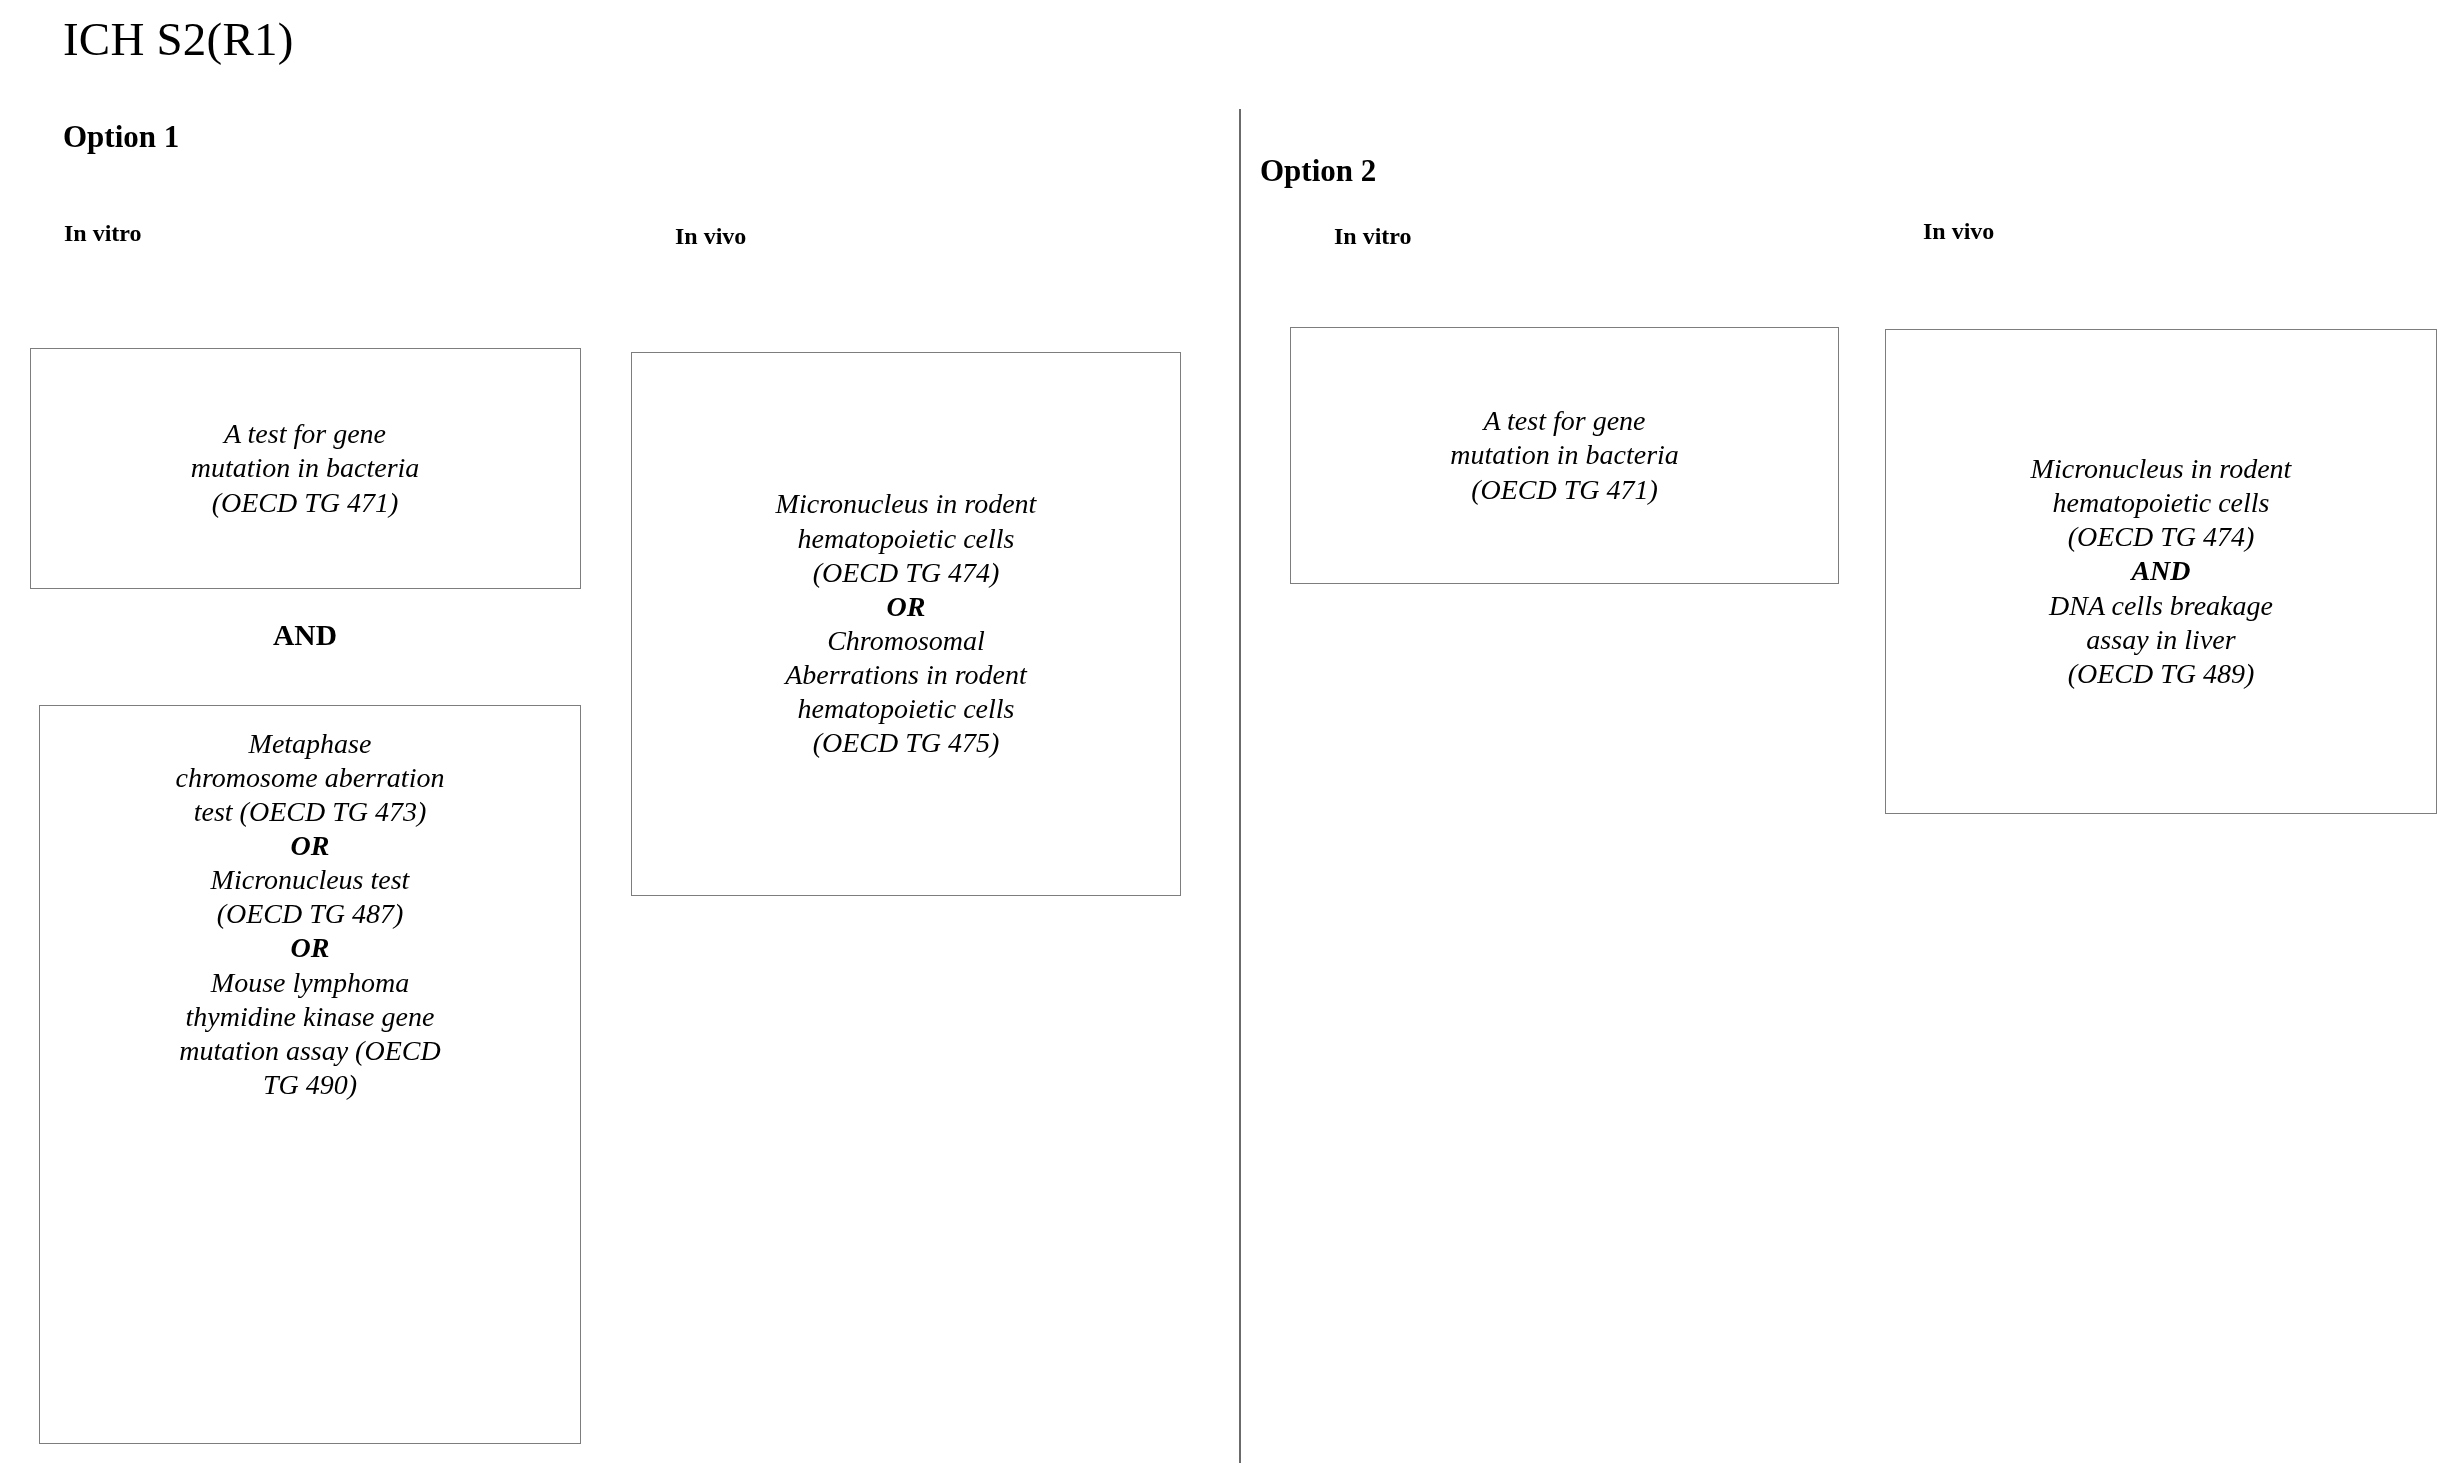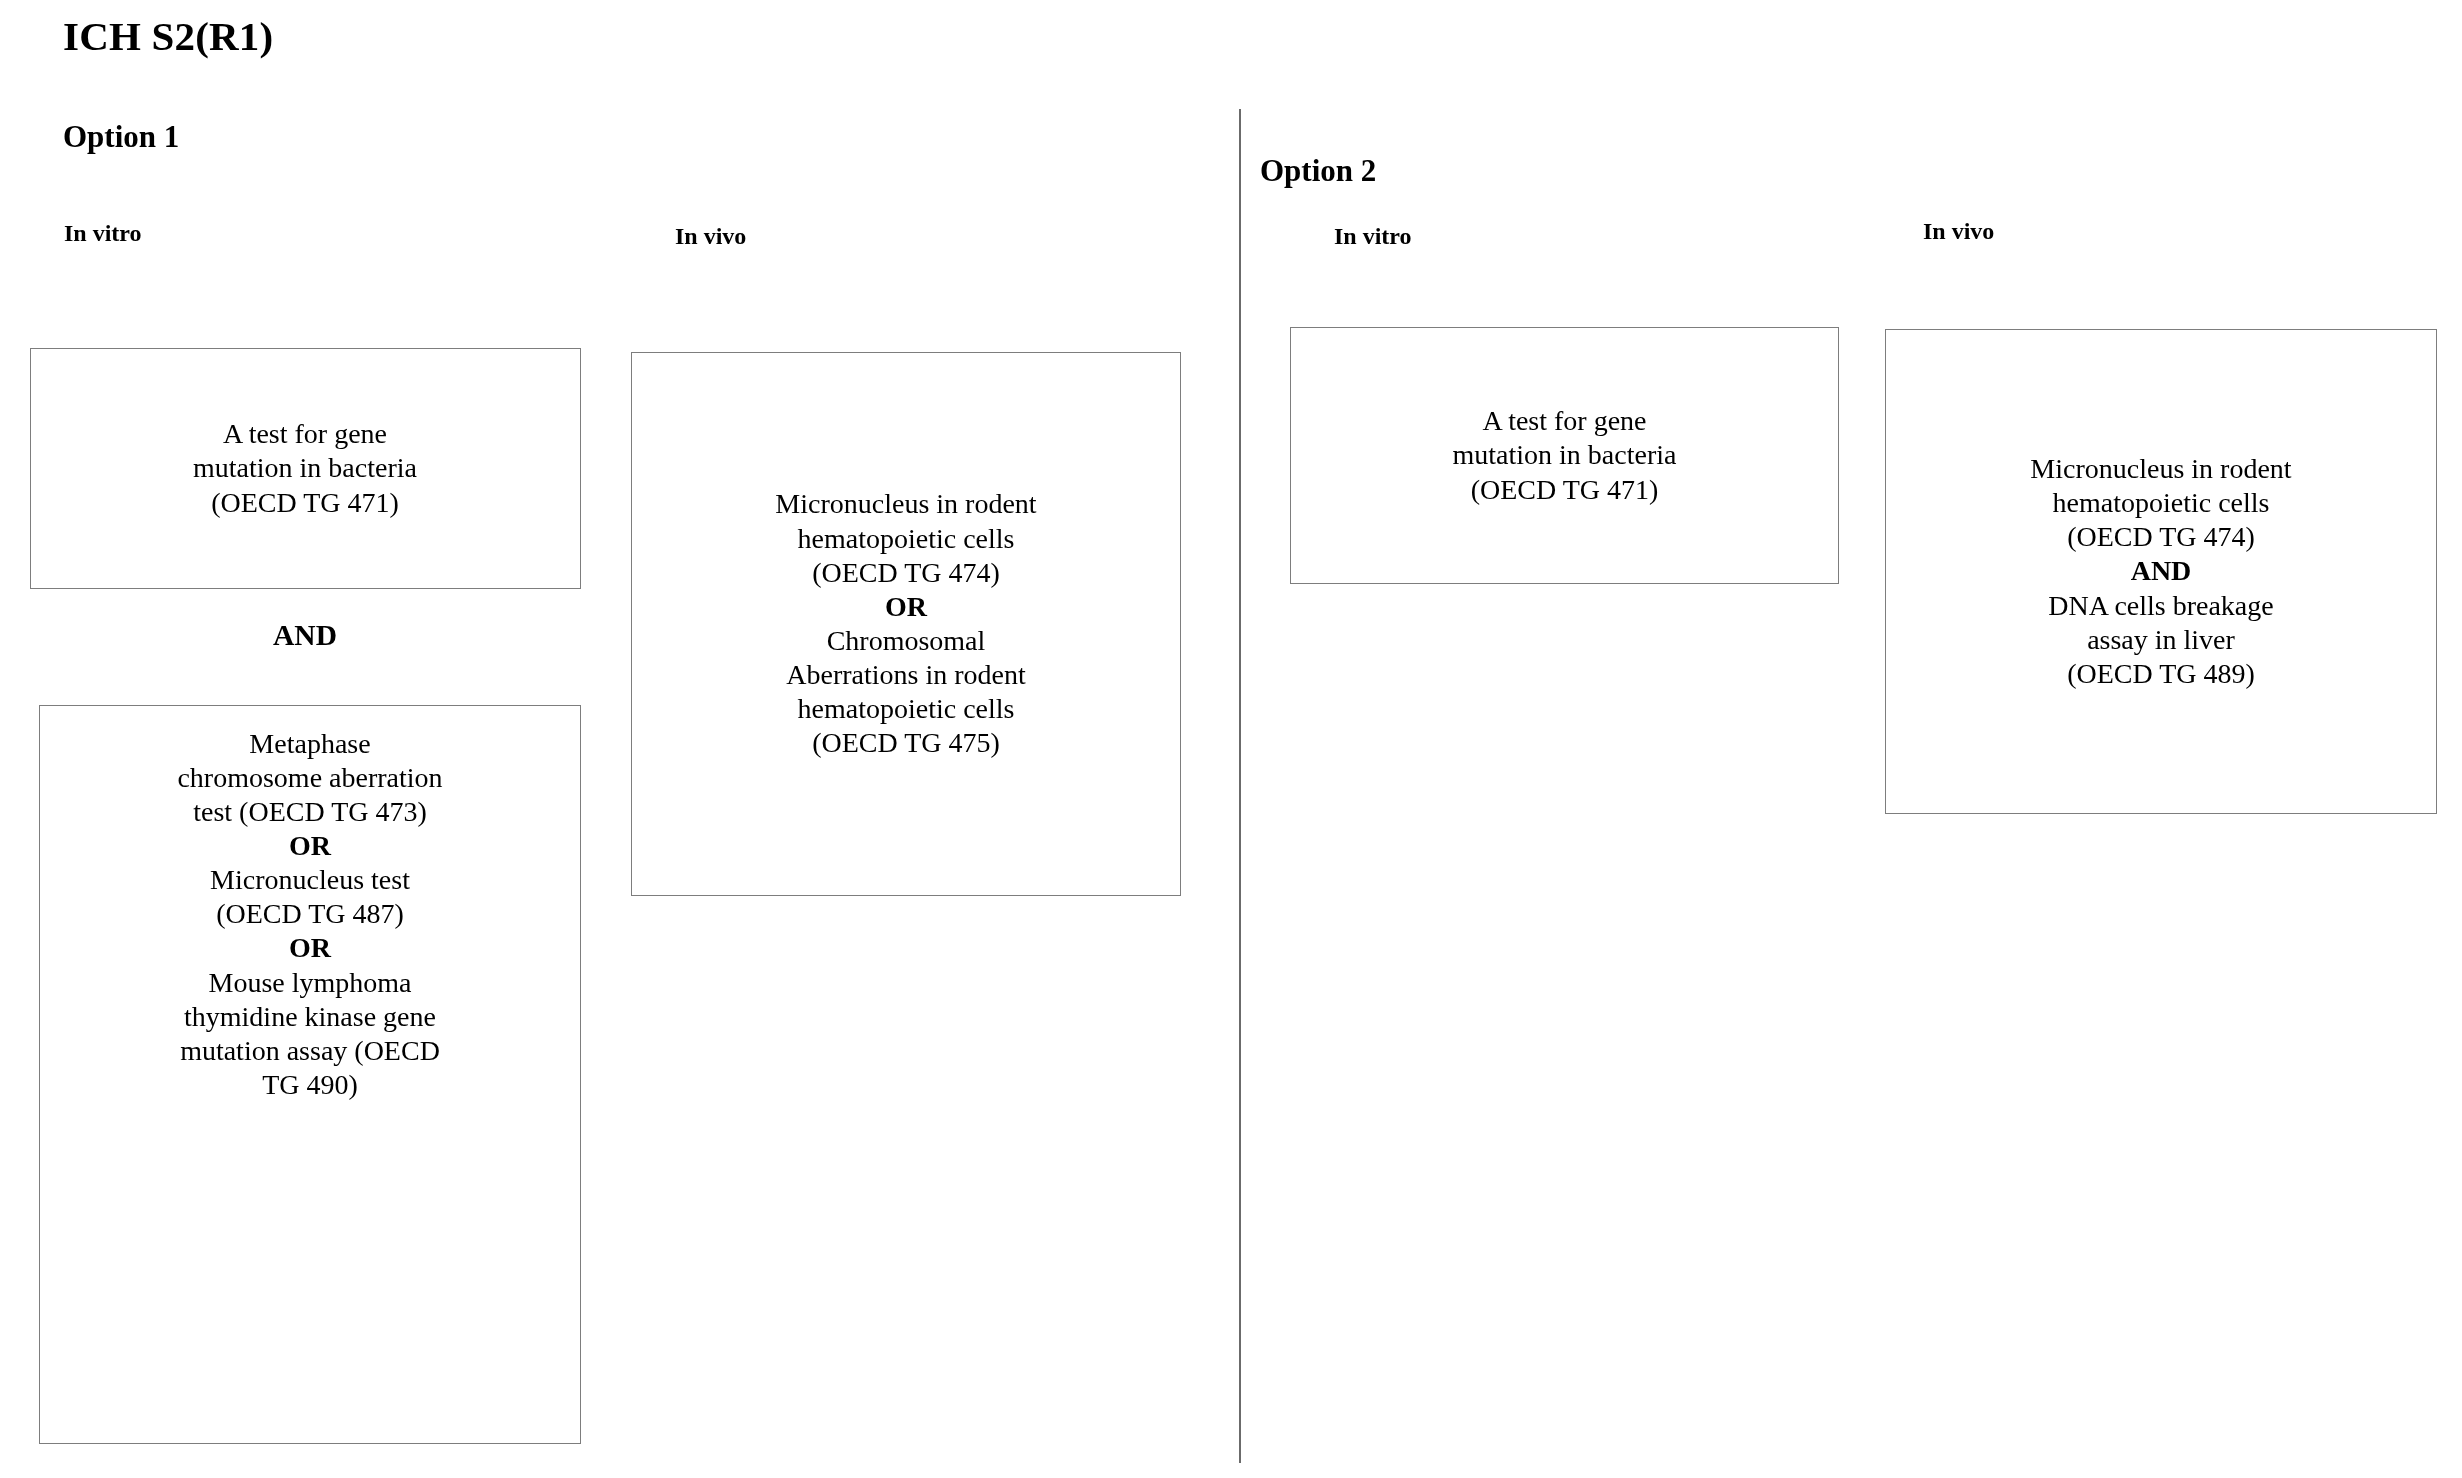--- a/index.html
+++ b/index.html
@@ -20,22 +20,22 @@
     position: relative;
     width: 2462px;
     height: 1479px;
   }
 
   
   .doc-title {
     position: absolute;
     left: 63px;
     top: 11.6px;
-    font-size: 41px;
-    font-weight: bold;
+    font-size: 47px;
+    font-weight: normal;
     letter-spacing: 0.2px;
   }
 
   
   .option-header {
     position: absolute;
     font-size: 31px;
     font-weight: bold;
   }
   #option1-header { left: 63px; top: 119px; }
@@ -68,20 +68,21 @@
     box-sizing: border-box;
     border: 1.3px solid #7d7d7d;
     background: #ffffff;
     text-align: center;
     font-size: 28px;
     line-height: 1.22;
     padding: 11.6px 9px;
     display: flex;
     flex-direction: column;
     justify-content: center;
+    font-style: italic;
   }
   .box .line { display: block; white-space: nowrap; }
   .box .conn { font-weight: bold; display: block; }
 
   
   #box-o1-iv-1 {
     left: 29.5px; top: 348px; width: 551px; height: 241px;
   }
   
   #conn-o1-and {

